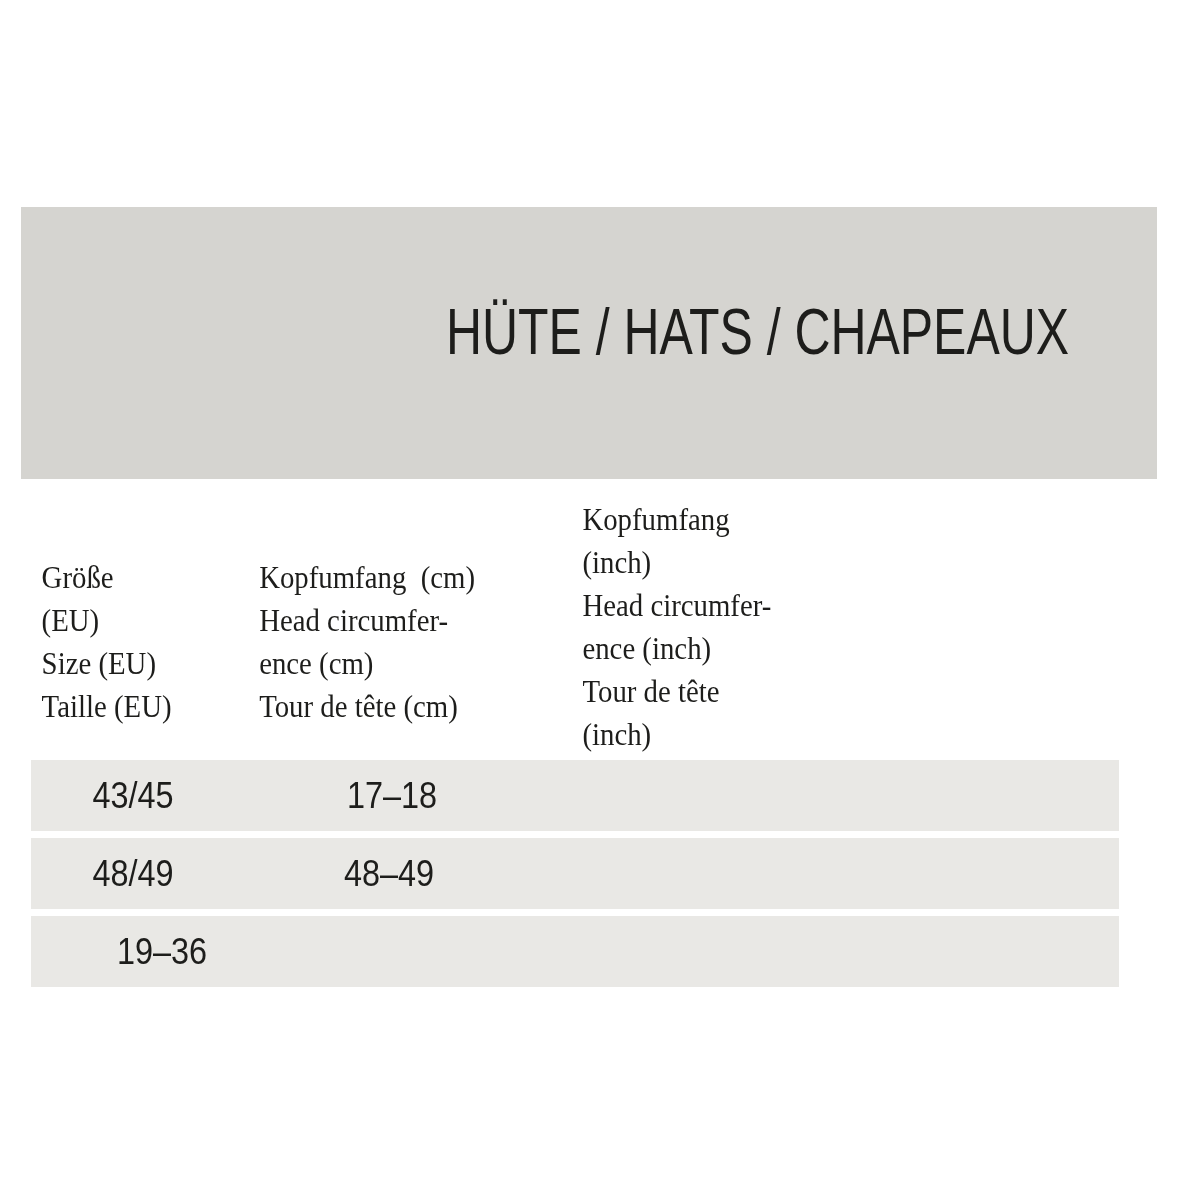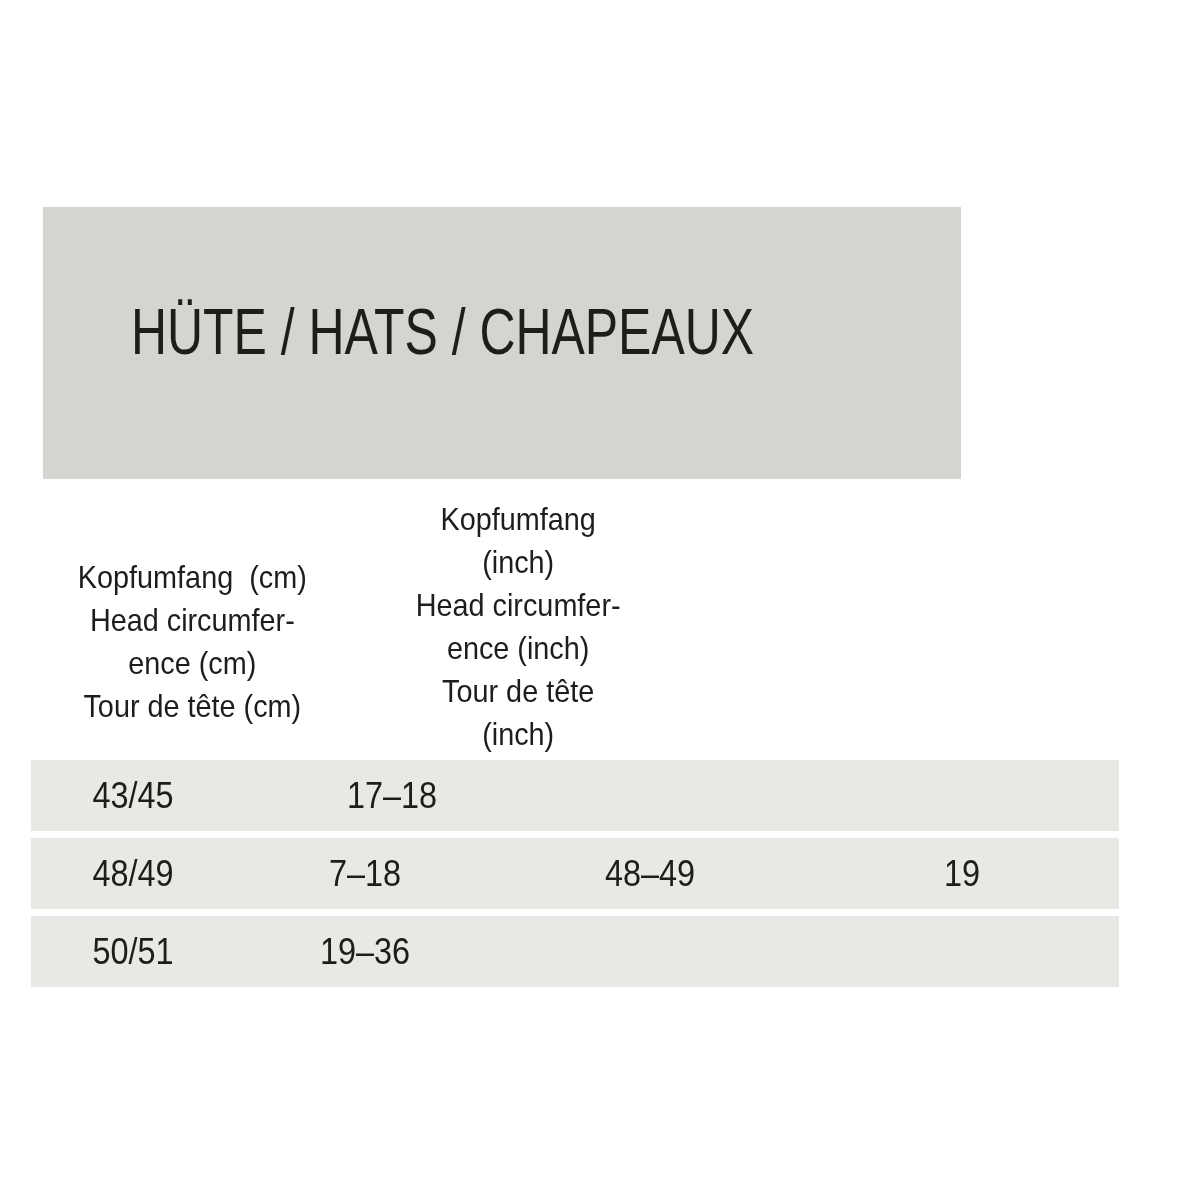--- a/index.html
+++ b/index.html
@@ -13,28 +13,28 @@
   .page {
     position: relative;
     width: 1200px;
     height: 1200px;
     background: #ffffff;
     overflow: hidden;
   }
   
   .title-band {
     position: absolute;
-    left: 43px;
+    left: 21px;
     top: 207px;
-    width: 918px;
+    width: 1136px;
     height: 272px;
     background: #d5d4d0;
     display: flex;
     align-items: center;
-    justify-content: flex-start;
+    justify-content: flex-end;
   }
   .title-band .title {
     font-size: 64px;
     font-weight: 400;
     color: #1d1d1b;
     letter-spacing: 0px;
     white-space: nowrap;
     transform: scaleX(0.78);
     margin-bottom: 22px;
   }
@@ -43,23 +43,23 @@
     position: absolute;
     left: 31px;
     top: 498px;
     width: 1136px;
     height: 252px;
     display: flex;
     align-items: flex-start;
     color: #1d1d1b;
   }
   .hcell {
-    text-align: center;
     font-size: 32px;
     line-height: 43px;
+    font-family: Liberation Serif, serif;
   }
   .hcell .htext {
     display: block;
     white-space: pre-wrap;
     transform: scaleX(0.9);
     transform-origin: 50% 0;
   }
   .col-1 { width: 18.7%; }
   .col-2 { width: 24.0%; }
   .col-3 { width: 28.4%; }
@@ -95,20 +95,26 @@
 </head>
 <body>
 
 <div class="page">
 
   <div class="title-band">
     <div class="title">HÜTE / HATS / CHAPEAUX</div>
   </div>
 
   <div class="header-row">
+    <div class="hcell col-1 pad">
+      <span class="htext">Größe
+(EU)
+Size (EU)
+Taille (EU)</span>
+    </div>
     <div class="hcell col-3 pad">
       <span class="htext">Kopfumfang  (cm)
 Head circumfer-
 ence (cm)
 Tour de tête (cm)</span>
     </div>
     <div class="hcell col-4">
       <span class="htext">Kopfumfang
 (inch)
 Head circumfer-
@@ -126,34 +132,25 @@
       </div>
       <div class="dcell col-4">
         <span class="dval">17–18</span>
       </div>
     </div>
 
     <div class="drow">
       <div class="dcell col-1">
         <span class="dval">48/49</span>
       </div>
-      <div class="dcell col-2">
-        <span class="dval">7–18</span>
-      </div>
       <div class="dcell col-3">
         <span class="dval">48–49</span>
-      </div>
-      <div class="dcell col-4">
-        <span class="dval">19</span>
       </div>
     </div>
 
     <div class="drow">
-      <div class="dcell col-1">
-        <span class="dval">50/51</span>
-      </div>
       <div class="dcell col-2">
         <span class="dval">19–36</span>
       </div>
     </div>
 
   </div>
 </div>
 
 </body></html>

